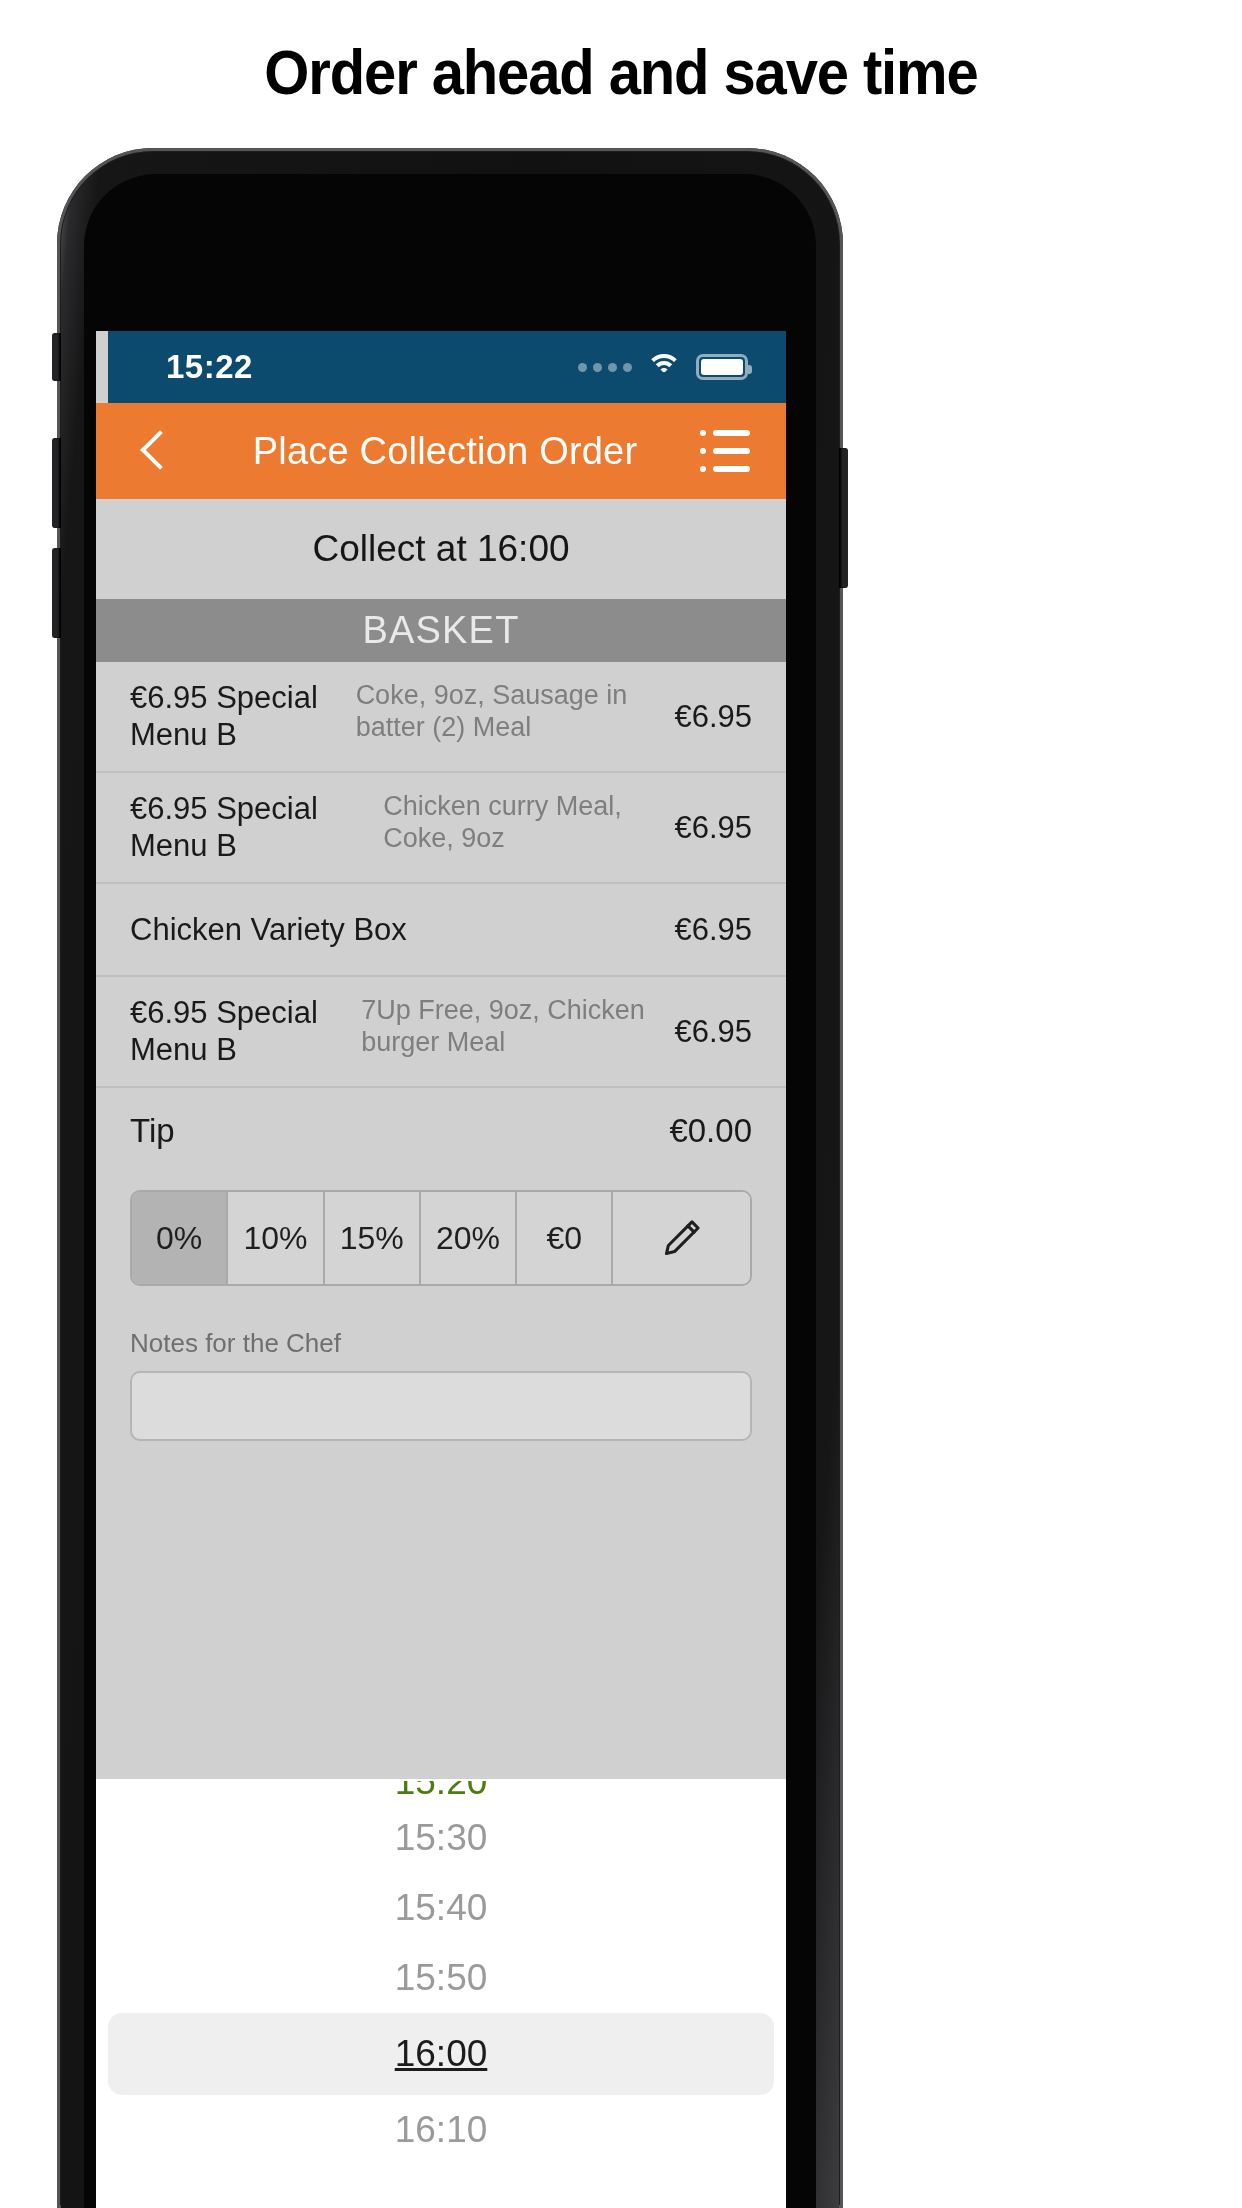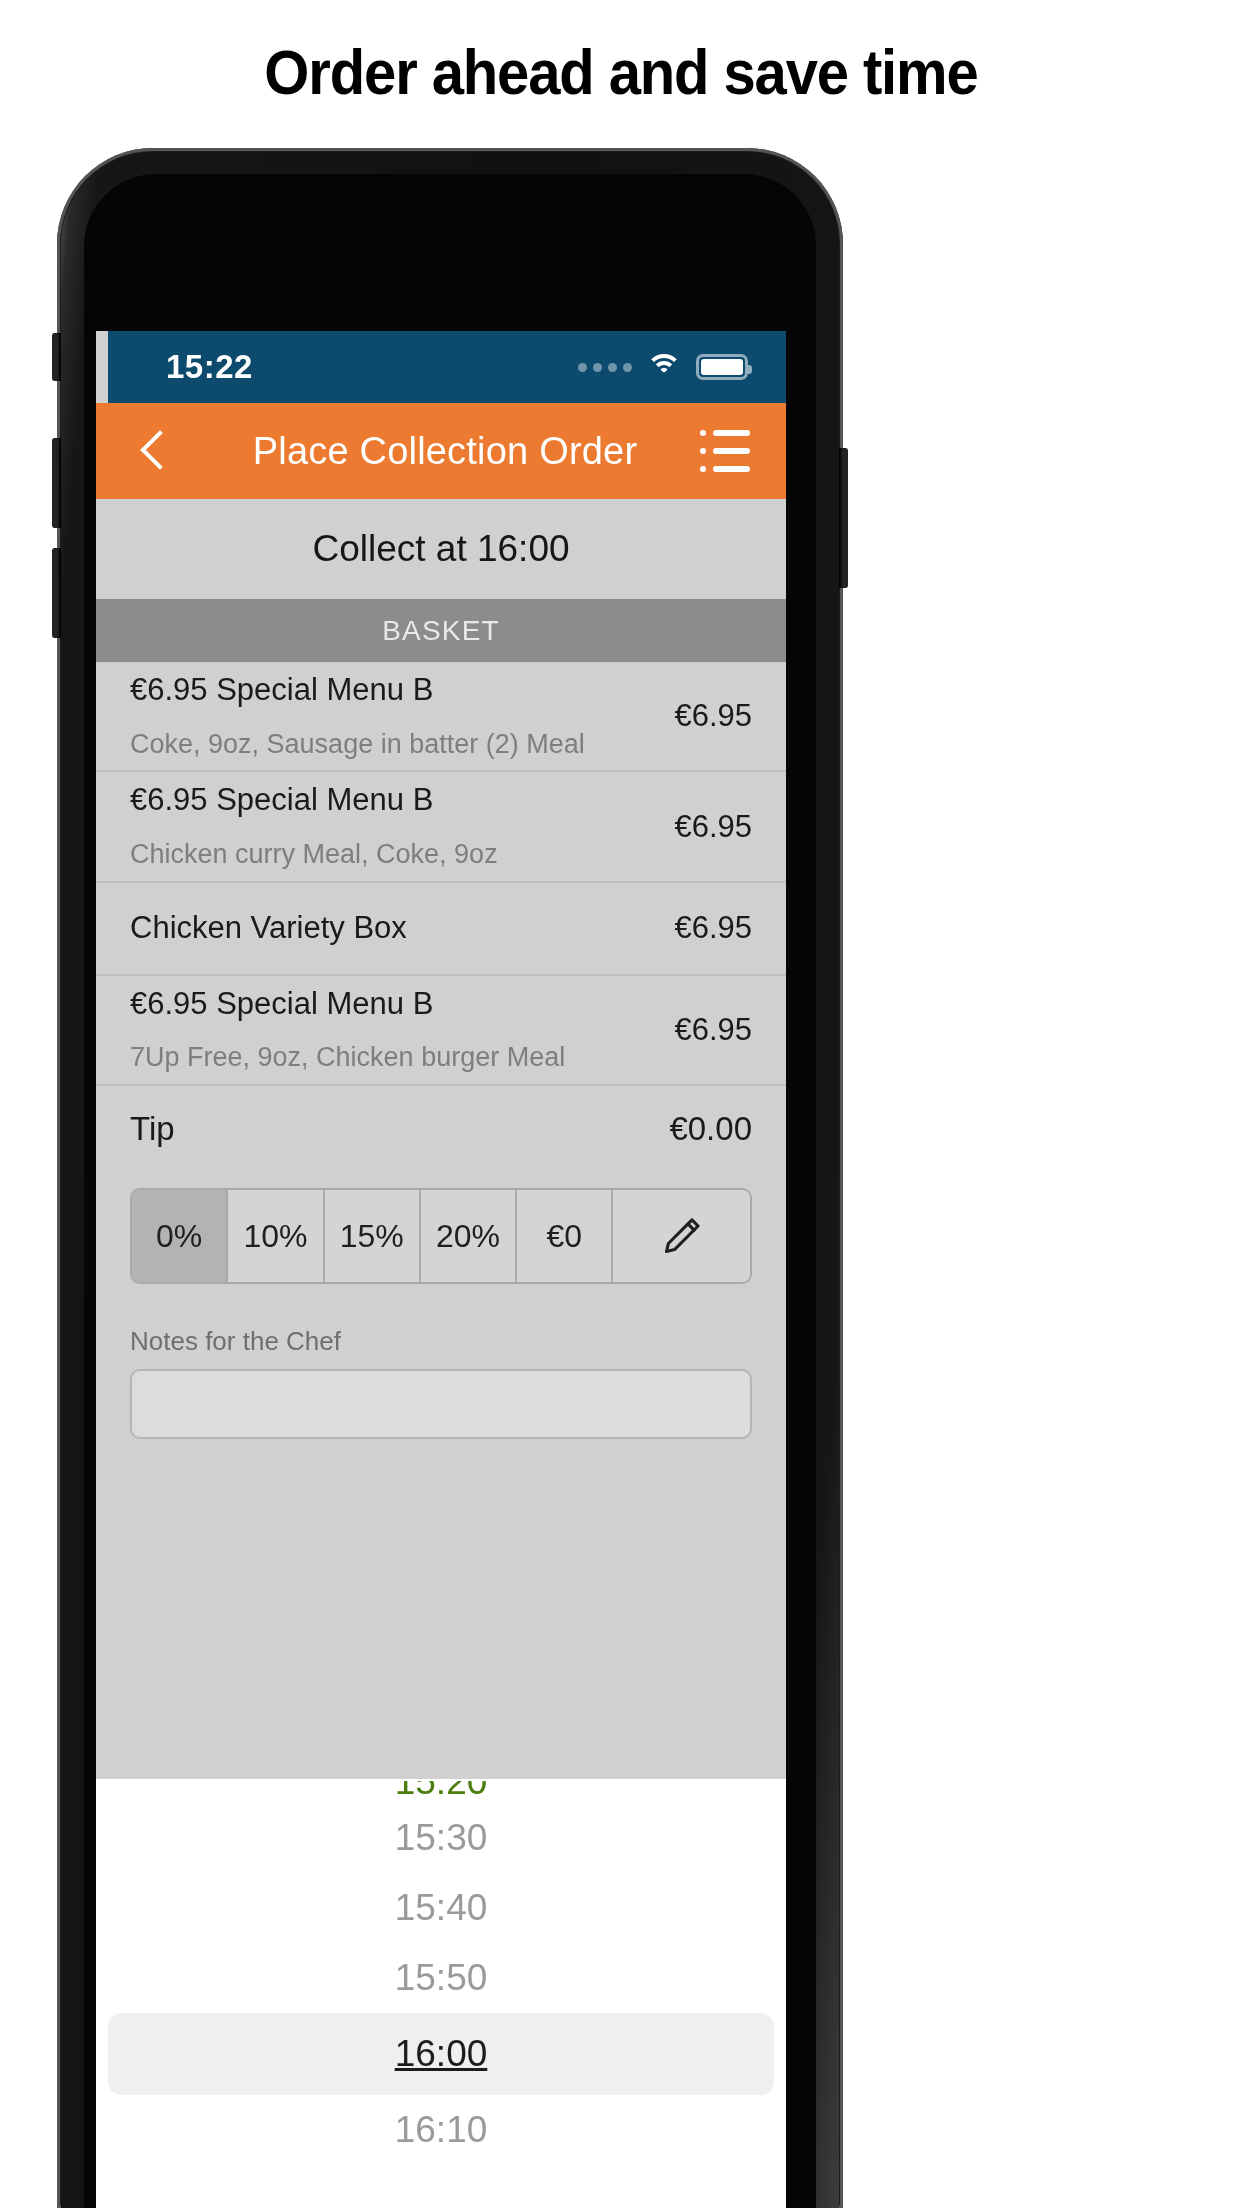--- a/index.html
+++ b/index.html
@@ -149,32 +149,32 @@
     background:#d0d0d0;
     display:flex; align-items:center; justify-content:center;
     color:#161616; font-size:37px;
     cursor:pointer;
   }
   
   .basket-head {
     height:63px;
     background:#8c8c8c;
     display:flex; align-items:center; justify-content:center;
-    color:#e9e9e9; font-size:28px; letter-spacing:1.2px;
+    color:#e9e9e9; font-size:38px; letter-spacing:1.2px;
   }
 
   
   .list { background:#d0d0d0; }
   .row {
     display:flex; align-items:center; justify-content:space-between;
     padding:0 34px;
     min-height:93px;
     border-bottom:2px solid #bfbfbf;
   }
-  .row .left { display:flex; flex-direction:column; gap:20px; padding:10px 0; }
+  .row .left { display:flex; gap:13px; padding:18px 0; }
   .row .title { font-size:31px; color:#1a1a1a; line-height:1.18; }
   .row .sub   { font-size:27px; color:#7e7e7e; line-height:1.18; }
   .row .price { font-size:31px; color:#1a1a1a; white-space:nowrap; }
   .row-tip { min-height:86px; border-bottom:none; }
   .row-tip .title { font-size:33px; }
   .row-tip .price { font-size:33px; }
 
   
   .tip-seg-wrap { padding:16px 34px 0 34px; background:#d0d0d0; }
   .tip-seg {

